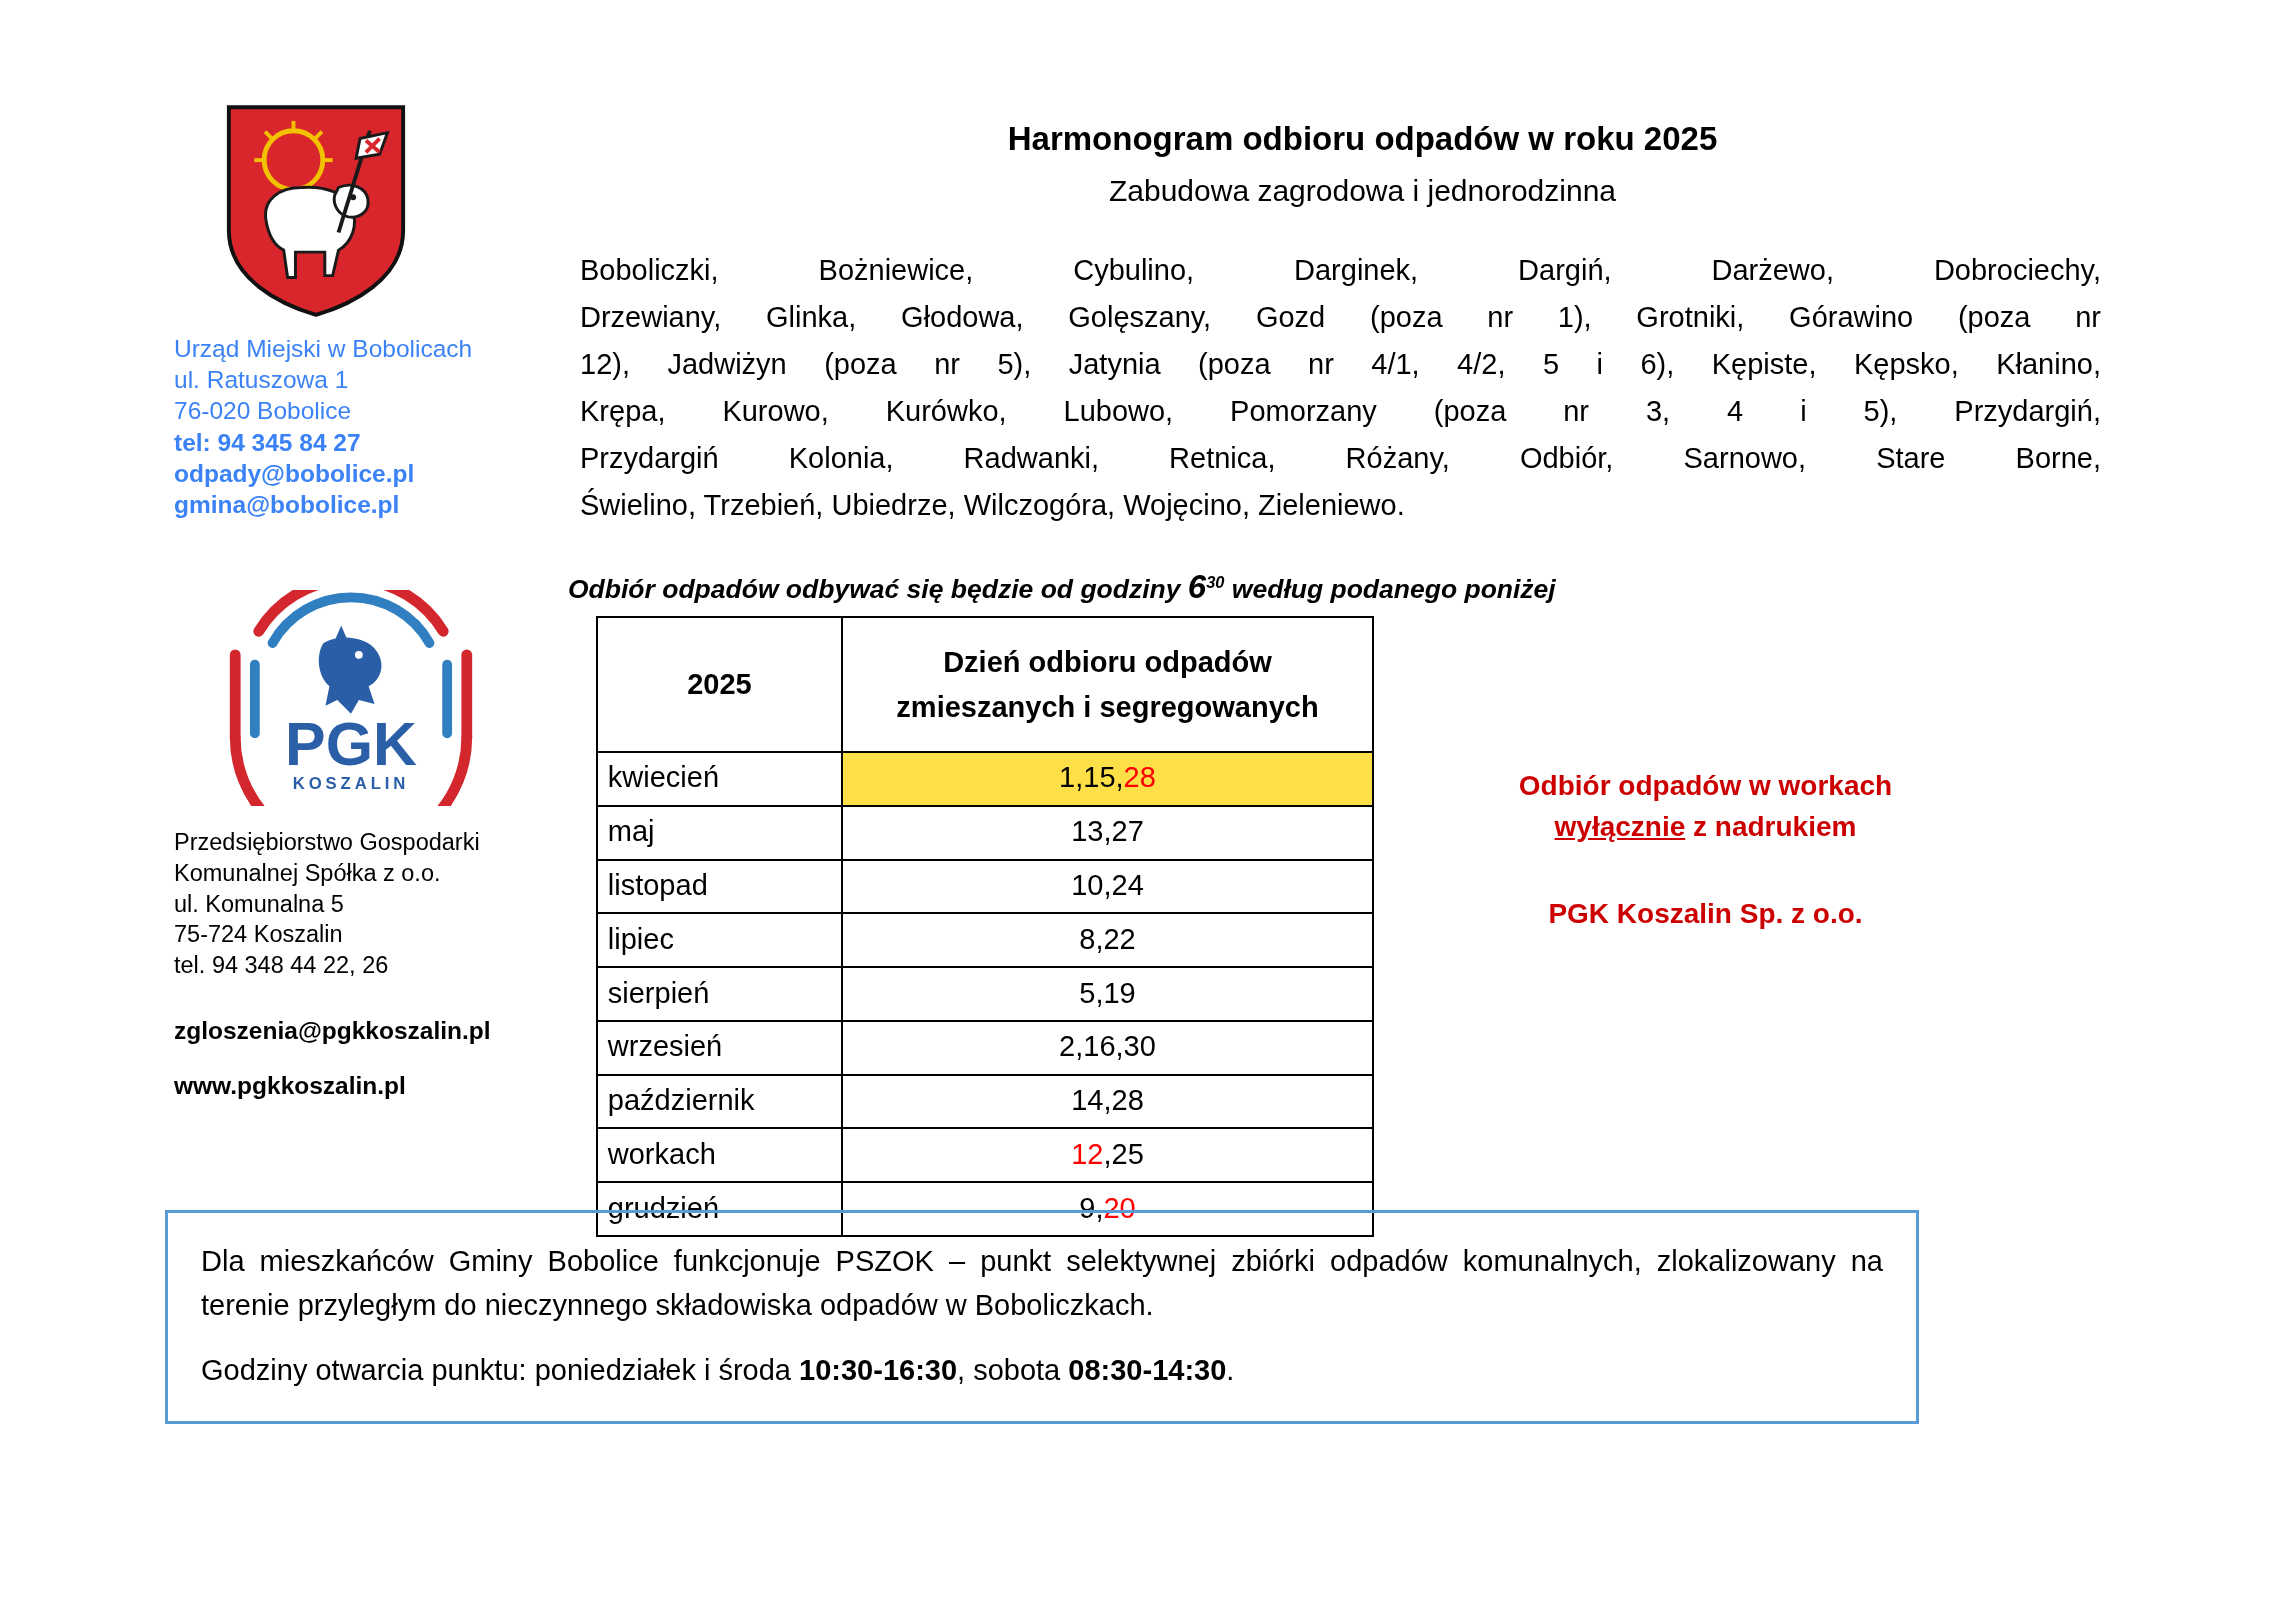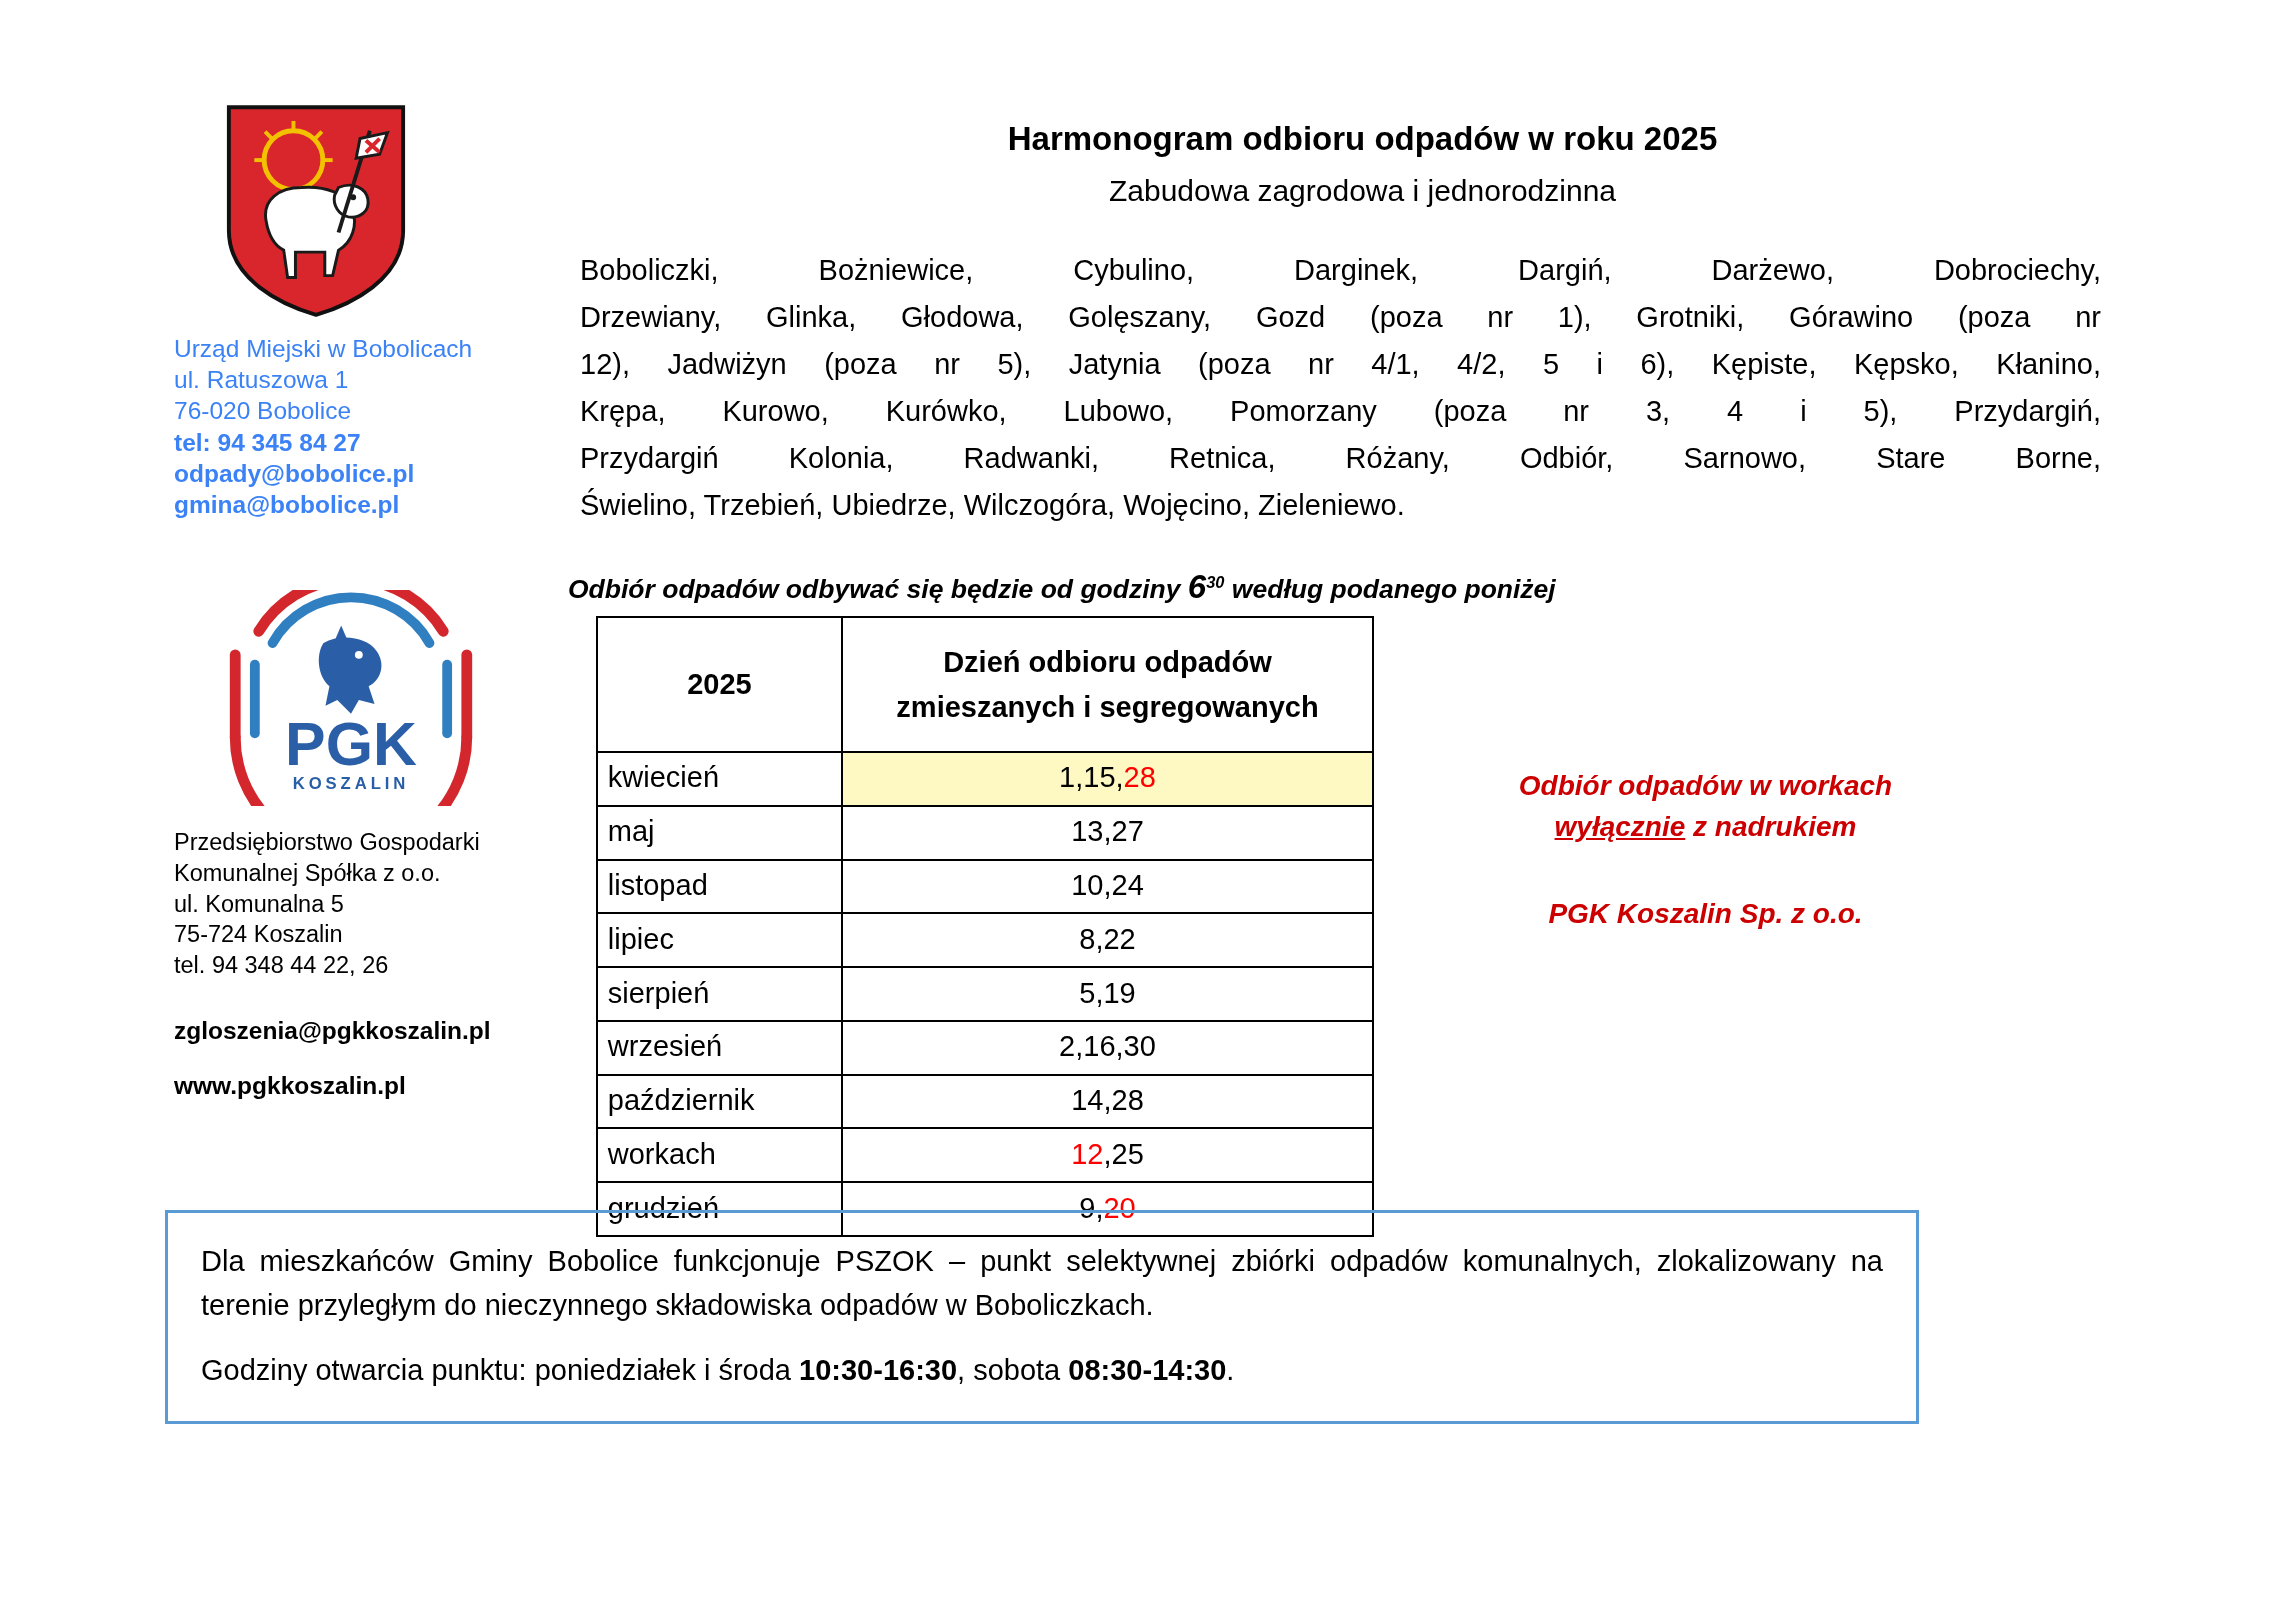--- a/index.html
+++ b/index.html
@@ -155,38 +155,37 @@
     font-size: 29px;
     padding: 2.9px 9.8px 4.9px 9.8px;
     height: 44px;
   }
   .schedule-table td.days {
     font-size: 29px;
     text-align: center;
     padding: 2.9px 0 4.9px 0;
   }
   .row-highlight td.days {
-    background: #fef9c3;
+    background: #fde047;
   }
   .red {
     color: #ff0000;
   }
 
   
   .red-note {
     position: absolute;
     left: 1431px;
     top: 766px;
     width: 549px;
     text-align: center;
     color: #cc0000;
     font-size: 28px;
     font-weight: bold;
     line-height: 1.45;
-    font-style: italic;
   }
   .red-note .underline {
     text-decoration: underline;
   }
   .red-note .company {
     display: block;
     margin-top: 47px;
   }
 
   

